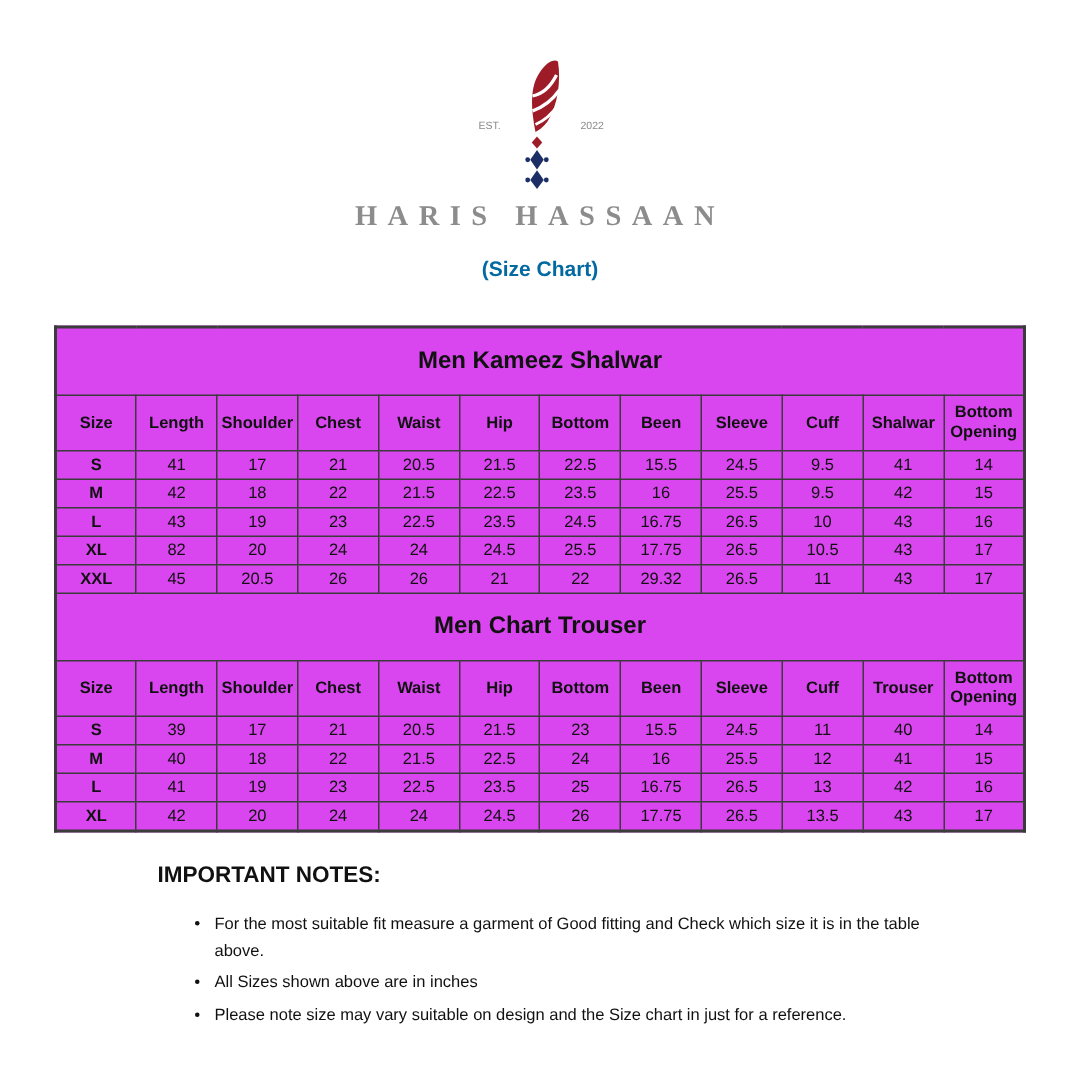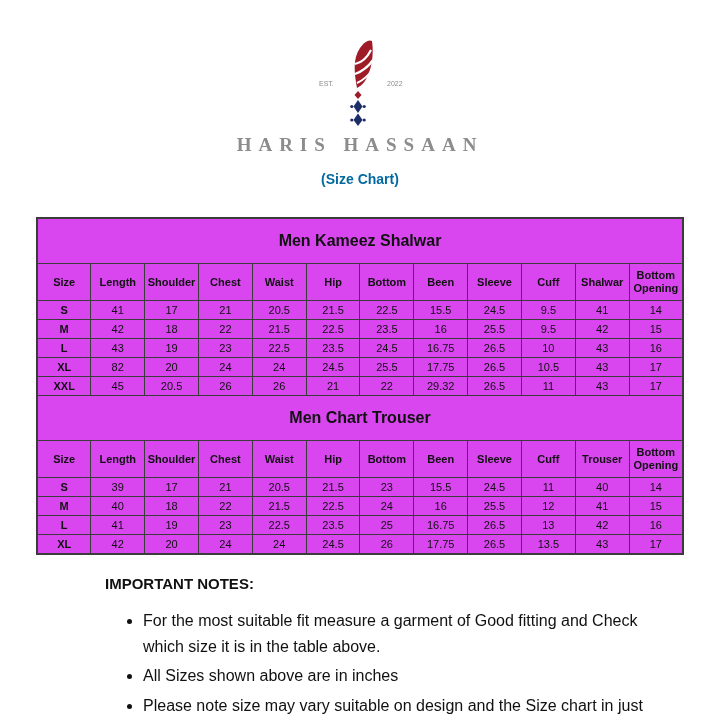--- a/index.html
+++ b/index.html
@@ -70,21 +70,21 @@
 
   
   .notes { margin: 20px 0 0 105px; }
   .notes-heading { font-size: 15px; font-weight: bold; }
   .notes ul {
     margin: 16px 0 0 22px;
     padding: 0 0 0 16px;
     width: 505px;
   }
   .notes li {
-    font-size: 16px;
+    font-size: 11px;
     line-height: 1.6;
     margin-bottom: 4px;
   }
 </style>
 </head>
 <body>
 
 <div class="page">
 
   <header class="brand">

